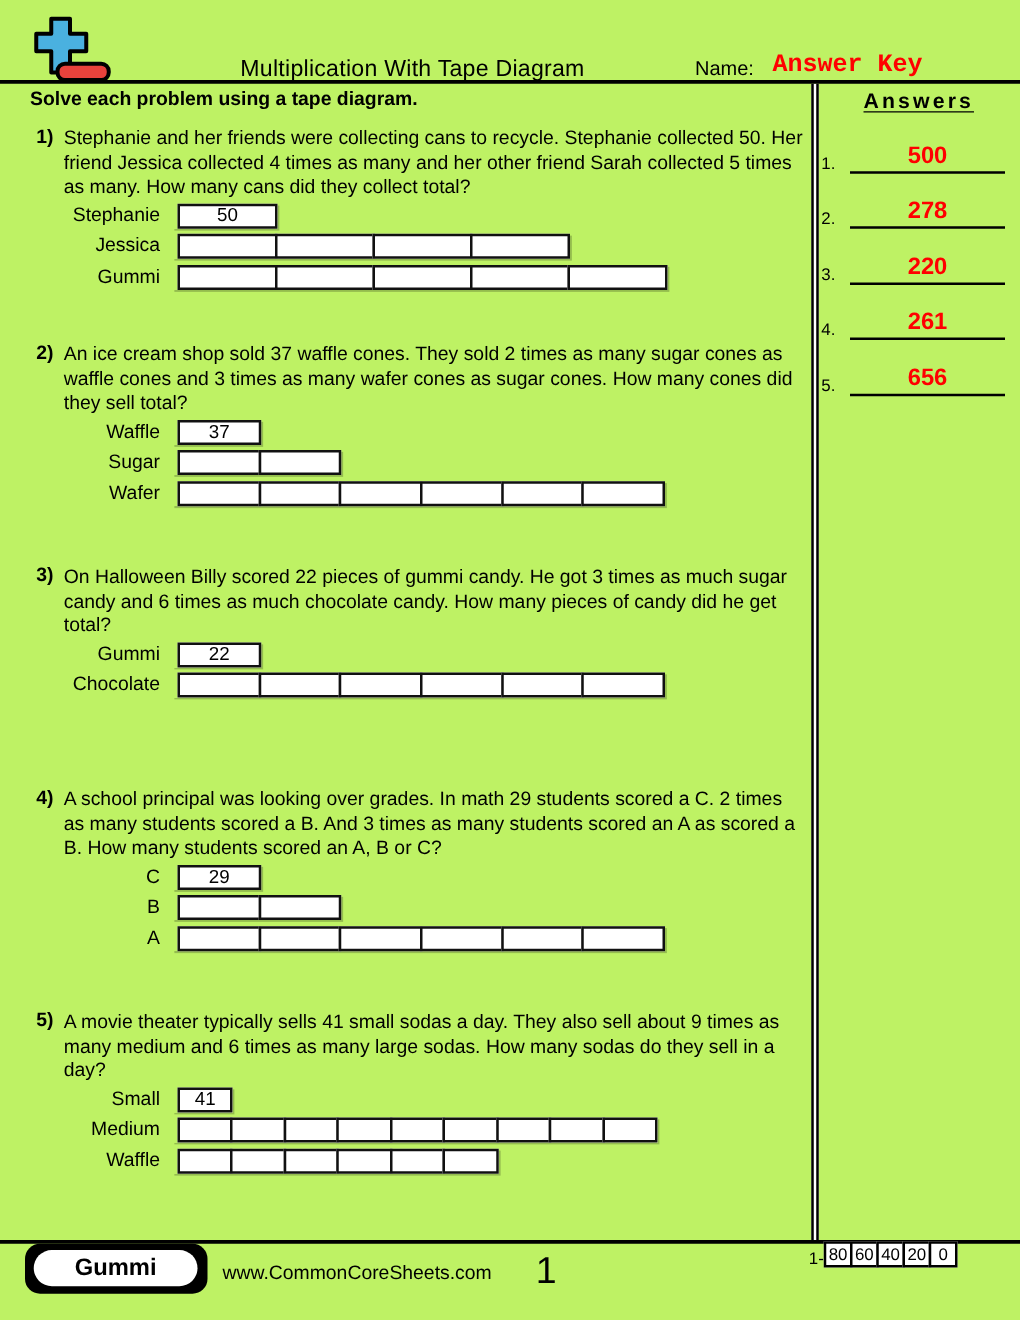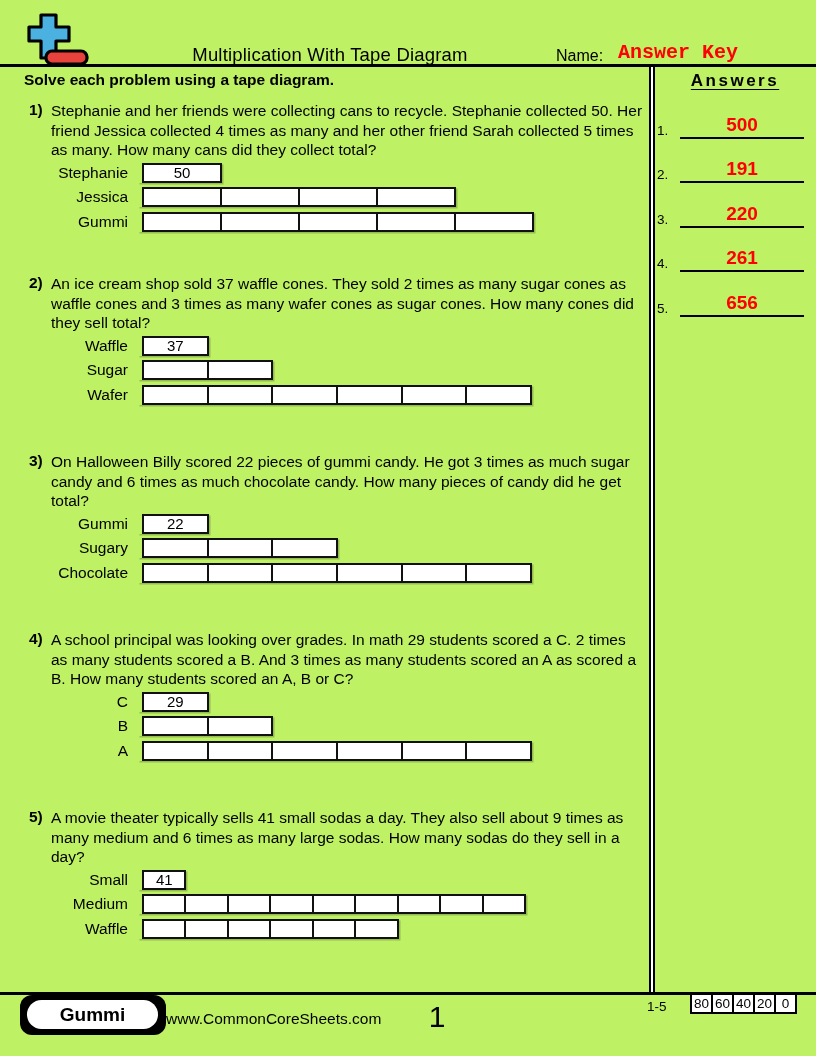--- a/index.html
+++ b/index.html
@@ -35,24 +35,24 @@
   .tape-box{flex:none;height:20px;box-sizing:border-box;border:2px solid #111;background:#fff;
             margin-left:-2px;display:flex;align-items:center;justify-content:center;font-size:15px;}
   .tape-box:first-child{margin-left:4px;}
   
   .footer-rule{position:absolute;left:0;top:992px;width:816px;height:3px;background:#000;}
   .math-badge{position:absolute;left:20px;top:995px;width:146px;height:40px;background:#000;
               border-radius:12px;z-index:2;}
   .math-pill{position:absolute;left:7px;top:5px;width:131px;height:29px;background:#fff;
              border-radius:15px;display:flex;align-items:center;justify-content:center;
              font-size:19px;font-weight:bold;}
-  .website{position:absolute;left:166px;top:1010px;font-size:15.5px;}
+  .website{position:absolute;left:178px;top:1010px;font-size:15.5px;}
   .page-number{position:absolute;left:377px;top:1000px;width:120px;text-align:center;font-size:30px;}
   .score-label{position:absolute;left:647px;top:999px;font-size:13.5px;}
-  .score-grid{position:absolute;left:690px;top:993px;display:flex;}
+  .score-grid{position:absolute;left:659px;top:993px;display:flex;}
   .score-cell{width:23px;height:21px;box-sizing:border-box;border:2px solid #000;margin-left:-2px;
               display:flex;align-items:center;justify-content:center;font-size:13.5px;background:#fff;}
   .score-cell:first-child{margin-left:0;}
 </style>
 </head>
 <body>
 
 <div class="page">
 
   <svg class="logo" viewBox="0 0 80 56" aria-hidden="true">
@@ -69,21 +69,21 @@
   <div class="answers-title">Answers</div>
   <div>
       <div class="answer-item" style="top: 102.5px;">
         <div class="answer-num">1.</div>
         <div class="answer-line"></div>
         <div class="answer-value" style="color: rgb(255, 0, 0);">500</div>
       </div>
       <div class="answer-item" style="top: 147px;">
         <div class="answer-num">2.</div>
         <div class="answer-line"></div>
-        <div class="answer-value" style="color: rgb(255, 0, 0);">191</div>
+        <div class="answer-value" style="color: rgb(255, 0, 0);">278</div>
       </div>
       <div class="answer-item" style="top: 191.5px;">
         <div class="answer-num">3.</div>
         <div class="answer-line"></div>
         <div class="answer-value" style="color: rgb(255, 0, 0);">220</div>
       </div>
       <div class="answer-item" style="top: 236px;">
         <div class="answer-num">4.</div>
         <div class="answer-line"></div>
         <div class="answer-value" style="color: rgb(255, 0, 0);">261</div>
@@ -158,28 +158,20 @@
         </div>
       </div>
       <div class="problem" style="top: 452px;">
         <div class="p-num">3)</div>
         <div class="p-text">On Halloween Billy scored 22 pieces of gummi candy. He got 3 times as much sugar candy and 6 times as much chocolate candy. How many pieces of candy did he get total?</div>
         <div class="tape-diagram">
           <div class="tape-row">
             <div class="tape-label">Gummi</div>
             <div class="tape-boxes">
               <div class="tape-box" style="width: 66.6667px;">22</div>
-            </div>
-          </div>
-          <div class="tape-row">
-            <div class="tape-label">Sugary</div>
-            <div class="tape-boxes">
-              <div class="tape-box" style="width: 66.6667px;"></div>
-              <div class="tape-box" style="width: 66.6667px;"></div>
-              <div class="tape-box" style="width: 66.6667px;"></div>
             </div>
           </div>
           <div class="tape-row">
             <div class="tape-label">Chocolate</div>
             <div class="tape-boxes">
               <div class="tape-box" style="width: 66.6667px;"></div>
               <div class="tape-box" style="width: 66.6667px;"></div>
               <div class="tape-box" style="width: 66.6667px;"></div>
               <div class="tape-box" style="width: 66.6667px;"></div>
               <div class="tape-box" style="width: 66.6667px;"></div>

